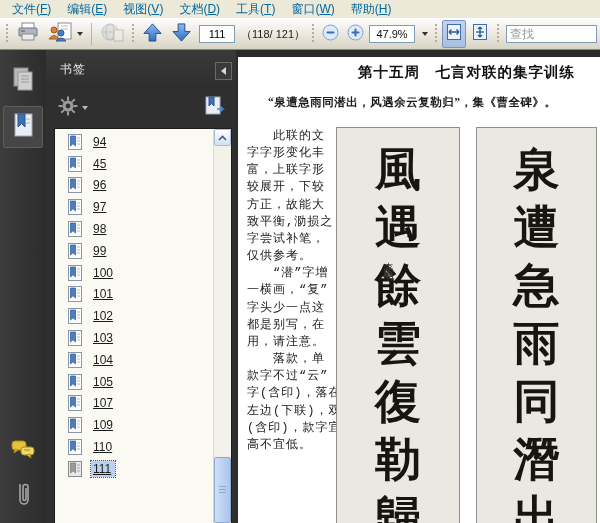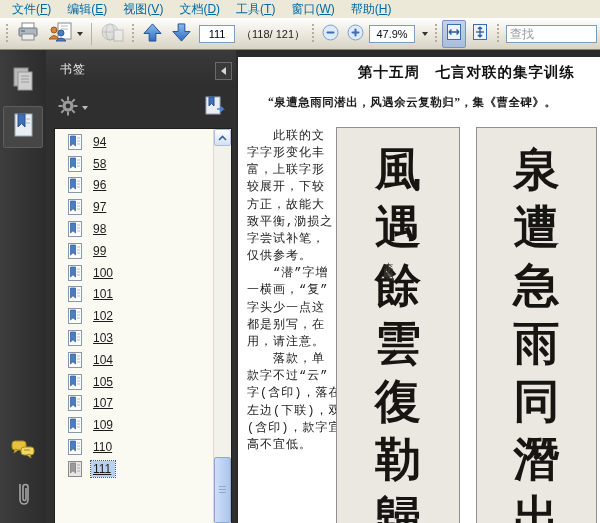--- a/index.html
+++ b/index.html
@@ -336,21 +336,21 @@
             <div class="bm-row">
               <span class="bm-ico">
                 <svg width="14" height="16" viewBox="0 0 14 16">
                   <rect x="0.5" y="0.5" width="13" height="15" fill="#fdfdfd" stroke="#8898aa"></rect>
                   <path d="M2.5 2 h5 v10 l-2.5 -2.3 L2.5 12 Z" fill="#4a7ec0" stroke="#2f5a92" stroke-width="0.7"></path>
                   <line x1="9" y1="4" x2="12" y2="4" stroke="#b3bcc6"></line>
                   <line x1="9" y1="7" x2="12" y2="7" stroke="#b3bcc6"></line>
                   <line x1="9" y1="10" x2="12" y2="10" stroke="#b3bcc6"></line>
                 </svg>
               </span>
-              <span class="bm-label">58</span>
+              <span class="bm-label">45</span>
             </div>
             <div class="bm-row">
               <span class="bm-ico">
                 <svg width="14" height="16" viewBox="0 0 14 16">
                   <rect x="0.5" y="0.5" width="13" height="15" fill="#fdfdfd" stroke="#8898aa"></rect>
                   <path d="M2.5 2 h5 v10 l-2.5 -2.3 L2.5 12 Z" fill="#4a7ec0" stroke="#2f5a92" stroke-width="0.7"></path>
                   <line x1="9" y1="4" x2="12" y2="4" stroke="#b3bcc6"></line>
                   <line x1="9" y1="7" x2="12" y2="7" stroke="#b3bcc6"></line>
                   <line x1="9" y1="10" x2="12" y2="10" stroke="#b3bcc6"></line>
                 </svg>

